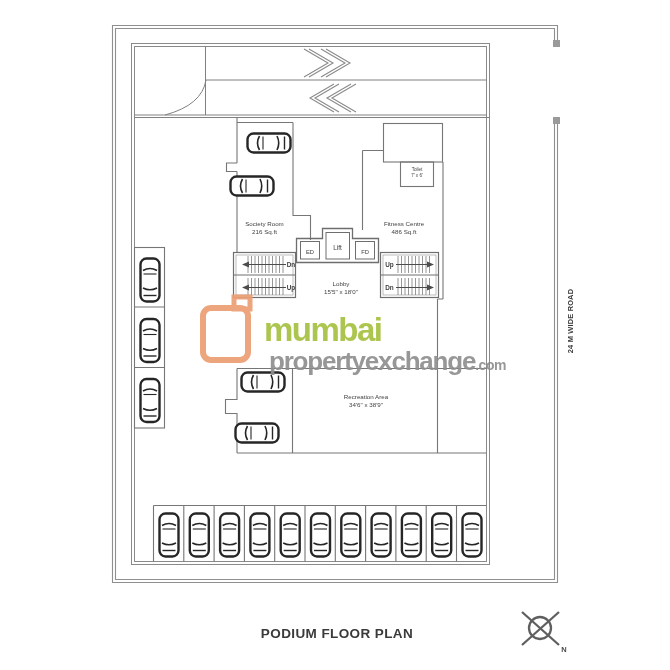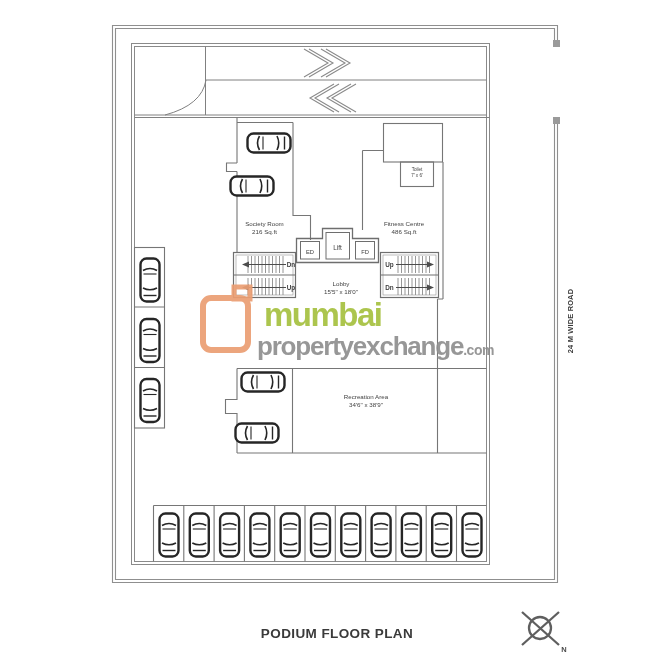--- a/index.html
+++ b/index.html
@@ -8,27 +8,27 @@
   .stage{position:absolute;left:0;top:0;width:670px;height:670px;}
   svg text{font-family:"Liberation Sans", sans-serif;fill:#3f3f3f;}
   .room-label{font-size:6.2px;}
   .tiny-label{font-size:4.6px;}
   .core-label{font-size:5.8px;}
   .lift-label{font-size:6.4px;}
   .stair-label{font-size:6.4px;font-weight:bold;}
   .plan-title{font-size:13.5px;font-weight:bold;letter-spacing:.4px;fill:#3a3a3a;}
   .road-label{font-size:7.4px;font-weight:bold;fill:#3a3a3a;letter-spacing:.2px;}
   .north-label{font-size:7.5px;font-weight:bold;fill:#4a4a4a;}
-  .watermark{position:absolute;left:197px;top:284px;display:flex;align-items:center;
+  .watermark{position:absolute;left:197px;top:294px;display:flex;align-items:flex-end;
              opacity:.92;pointer-events:none;}
   .wm-text{margin-left:2px;}
   .wm-line1{font-size:33px;font-weight:700;color:#a6c13f;letter-spacing:-1.5px;
             line-height:1;margin-top:9px;padding-left:7px;}
   .wm-line2{font-size:26px;font-weight:700;color:#8f8f8f;letter-spacing:-1.2px;
-            line-height:1;margin-top:2px;}
+            line-height:1;margin-top:2px;margin-left:12px;}
   .wm-com{font-size:14px;letter-spacing:-.5px;}
 </style>
 </head>
 <body>
 
 <div class="stage">
 <svg width="670" height="670" viewBox="0 0 670 670">
   <defs>
     <g id="carv">
       <rect x="1.5" y="1.5" width="19" height="43" rx="6" fill="#ffffff" stroke="#262626" stroke-width="2.4"></rect>

